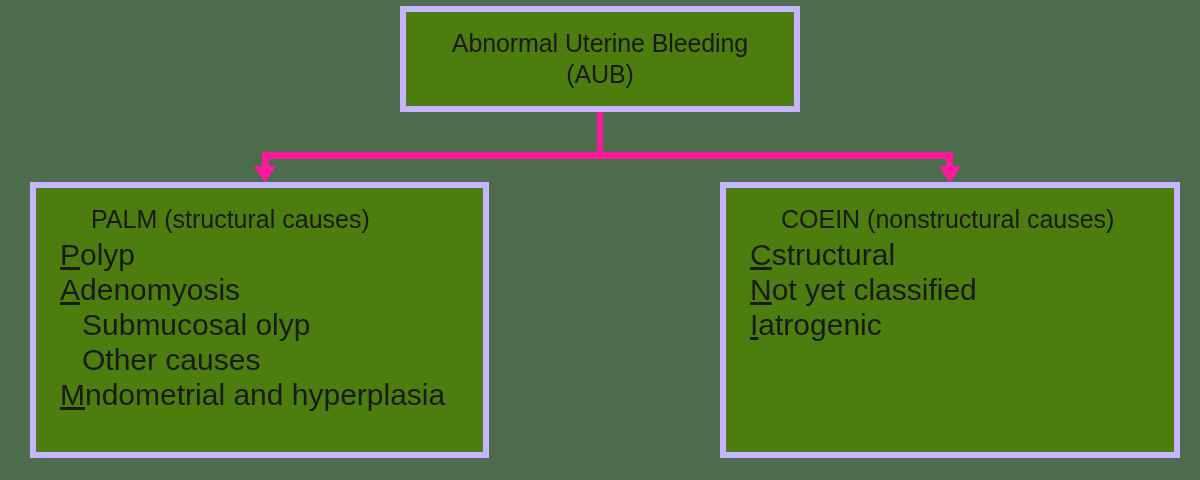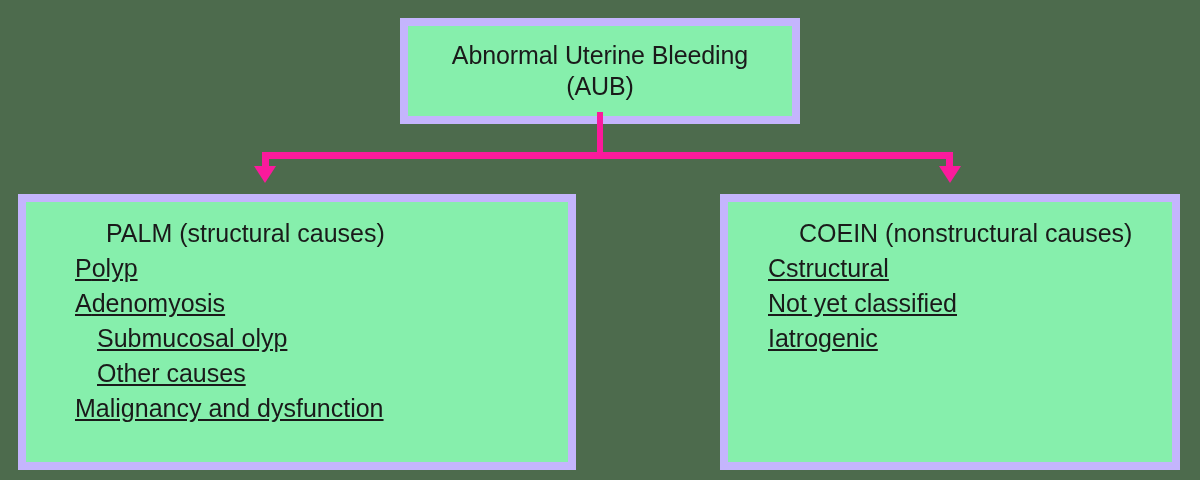--- a/index.html
+++ b/index.html
@@ -15,24 +15,23 @@
   }
   #diagram {
     position: relative;
     width: 1200px;
     height: 480px;
   }
 
   
   .node-box {
     position: absolute;
-    background: #86efac;
-    border: 8px solid #c4b5fd;
+    background: #4d7c0f;
+    border: 6px solid #c4b5fd;
     box-sizing: border-box;
-    margin-top: 12px;
   }
 
   #root-box {
     left: 400px;
     top: 6px;
     width: 400px;
     height: 106px;
     display: flex;
     flex-direction: column;
     align-items: center;
@@ -40,54 +39,51 @@
   }
   #root-box .root-line {
     color: #1a1a1a;
     font-size: 25px;
     line-height: 31px;
     letter-spacing: -0.1px;
     white-space: nowrap;
   }
 
   #palm-box {
-    left: 18px;
+    left: 30px;
     top: 182px;
-    width: 558px;
+    width: 459px;
     height: 276px;
-    padding-left: 25px;
   }
   #coein-box {
     left: 720px;
     top: 182px;
     width: 460px;
     height: 276px;
-    padding-left: 16px;
   }
 
   .box-inner {
     padding: 14px 0 0 0;
     height: 100%;
     box-sizing: border-box;
   }
 
   .cat-header {
     color: #1a1a1a;
     font-size: 25px;
     line-height: 35px;
     padding-left: 55px;
     white-space: nowrap;
   }
   .cat-item {
     color: #1a1a1a;
-    font-size: 25px;
+    font-size: 30px;
     line-height: 35px;
     padding-left: 24px;
     white-space: nowrap;
-    text-decoration: underline;
   }
   .cat-item.sub {
     padding-left: 46px;
   }
   .cat-item .ini {
     text-decoration: underline;
     text-underline-offset: 2px;
   }
 
   
@@ -157,21 +153,21 @@
   <div id="arrow-left" class="arrow-head"></div>
   <div id="arrow-right" class="arrow-head"></div>
 
   <div id="palm-box" class="node-box">
     <div class="box-inner">
       <div class="cat-header">PALM (structural causes)</div>
       <div class="cat-item"><span class="ini">P</span><span>olyp</span></div>
       <div class="cat-item"><span class="ini">A</span><span>denomyosis</span></div>
       <div class="cat-item sub"><span>Submucosal olyp</span></div>
       <div class="cat-item sub"><span>Other causes</span></div>
-      <div class="cat-item"><span class="ini">M</span><span>alignancy and dysfunction</span></div>
+      <div class="cat-item"><span class="ini">M</span><span>ndometrial and hyperplasia</span></div>
     </div>
   </div>
 
   <div id="coein-box" class="node-box">
     <div class="box-inner">
       <div class="cat-header">COEIN (nonstructural causes)</div>
       <div class="cat-item"><span class="ini">C</span><span>structural</span></div>
       <div class="cat-item"><span class="ini">N</span><span>ot yet classified</span></div>
       <div class="cat-item"><span class="ini">I</span><span>atrogenic</span></div>
     </div>

